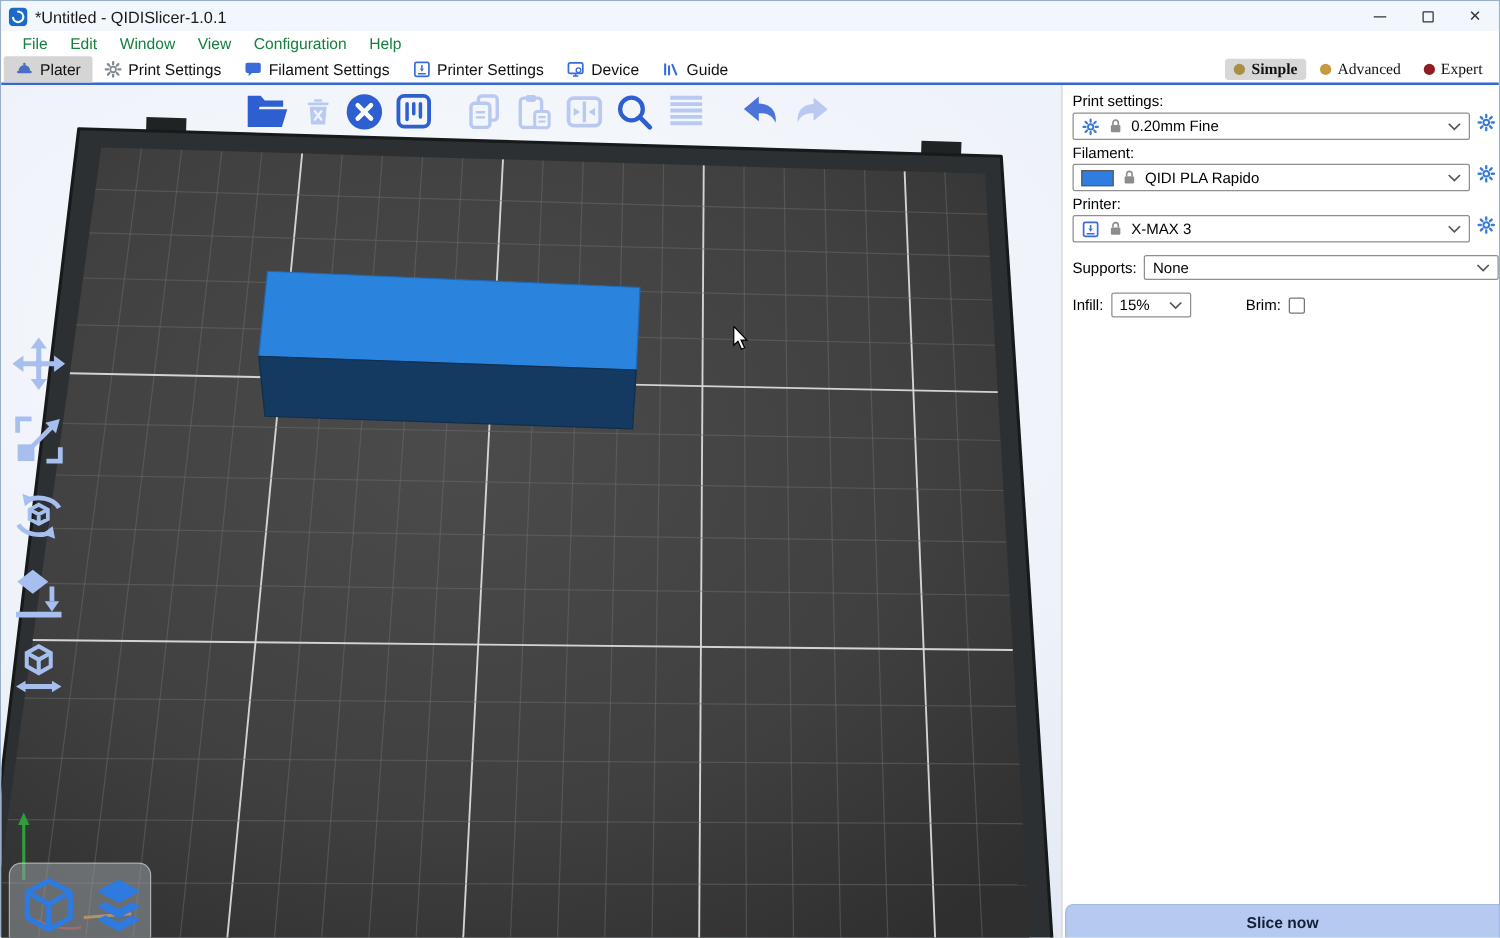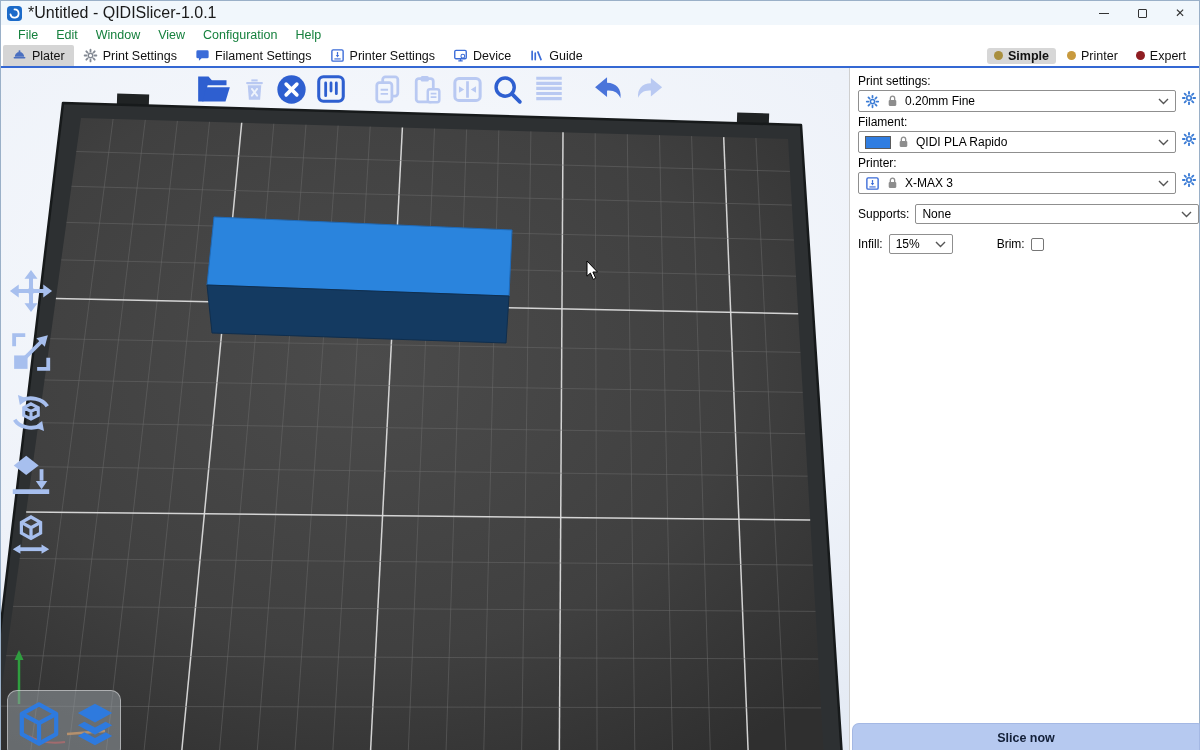--- a/index.html
+++ b/index.html
@@ -5,42 +5,42 @@
   * { margin:0; padding:0; box-sizing:border-box; }
   html,body { width:1200px; height:750px; overflow:hidden;
     font-family:"Liberation Sans", sans-serif; background:#fff; }
   .window { width:1200px; height:750px; display:flex; flex-direction:column;
     border:1px solid #9ab0c8; }
 
   
   .titlebar { height:24px; background:#f1f7fc; display:flex; align-items:center;
     padding-left:6px; flex:0 0 auto; }
   .app-icon { width:15px; height:15px; margin-right:6px; }
-  .title-text { font-size:16px; color:#1a1a1a; }
+  .title-text { font-size:13px; color:#1a1a1a; }
   .win-controls { margin-left:auto; display:flex; height:100%; }
   .win-btn { width:38px; height:100%; display:flex; align-items:center; justify-content:center; color:#333; }
   .glyph-min { width:10px; height:0; border-top:1.4px solid #333; }
   .glyph-max { width:9px; height:9px; border:1.2px solid #333; border-radius:1px; }
   .glyph-close { font-size:12px; line-height:1; color:#333; }
 
   
   .menubar { height:20px; background:#fff; display:flex; align-items:center;
     padding-left:8px; gap:0; flex:0 0 auto; }
   .menu-item { font-size:12.5px; color:#15803d; padding:2px 9px; }
 
   
   .tabbar { height:23px; background:#fff; display:flex; align-items:stretch;
     border-bottom:2px solid #3468d3; padding-left:2px; flex:0 0 auto; }
   .tab { display:flex; align-items:center; gap:5px; padding:0 9px; font-size:12.5px;
     color:#111; }
   .tab.active { background:#d5d5d5; border-radius:2px 2px 0 0; }
   .tab svg { display:block; }
   .modes { margin-left:auto; display:flex; align-items:center; gap:4px; padding-right:6px; }
   .mode { display:flex; align-items:center; gap:5px; font-size:12.5px; color:#111;
-    padding:1px 7px; border-radius:3px; }
+    padding:1px 7px; border-radius:3px;font-family:Liberation Serif, serif; }
   .mode.active { background:#d7d7d7; font-weight:bold; }
   .dot { width:9px; height:9px; border-radius:50%; }
 
   
   .main { flex:1 1 auto; display:flex; min-height:0; }
   .viewport { position:relative; width:850px; height:683px; overflow:hidden;
     background:radial-gradient(120% 90% at 45% 30%, #f8fafd 0%, #eef2f9 55%, #e0e7f2 100%); }
   #scene { position:absolute; left:0; top:0; }
 
   
@@ -170,21 +170,21 @@
           <span>Guide</span>
         </div>
       </div>
     <div class="modes" id="modes">
         <div class="mode active">
           <span class="dot" style="background:#a98f3f"></span>
           <span>Simple</span>
         </div>
         <div class="mode">
           <span class="dot" style="background:#c89a3e"></span>
-          <span>Printer</span>
+          <span>Advanced</span>
         </div>
         <div class="mode">
           <span class="dot" style="background:#8f1d22"></span>
           <span>Expert</span>
         </div>
       </div>
   </div>
 
   <div class="main">
     <div class="viewport">

